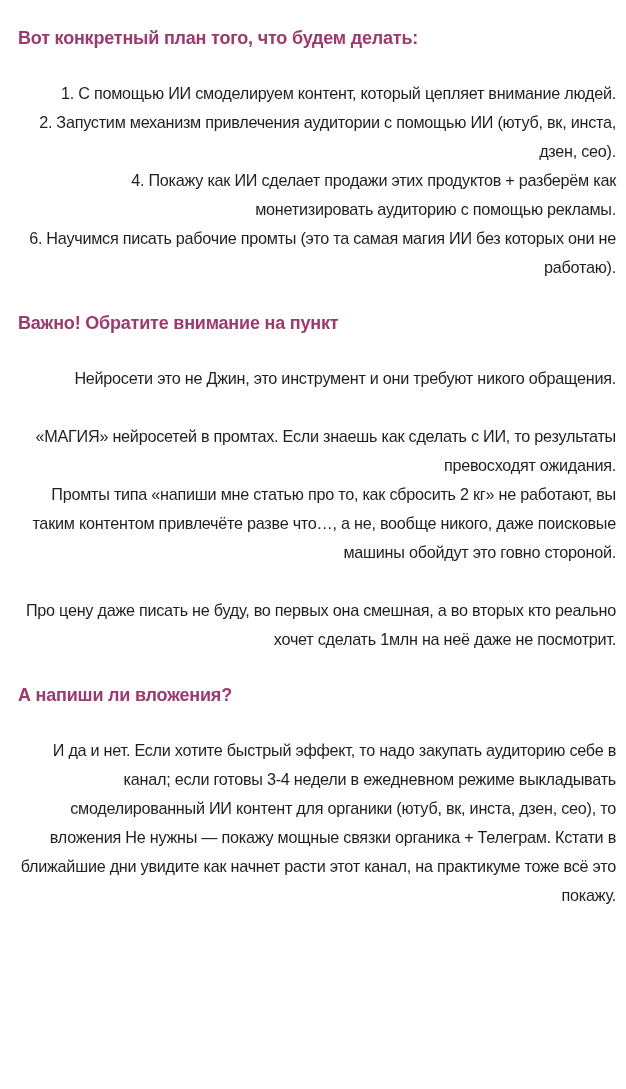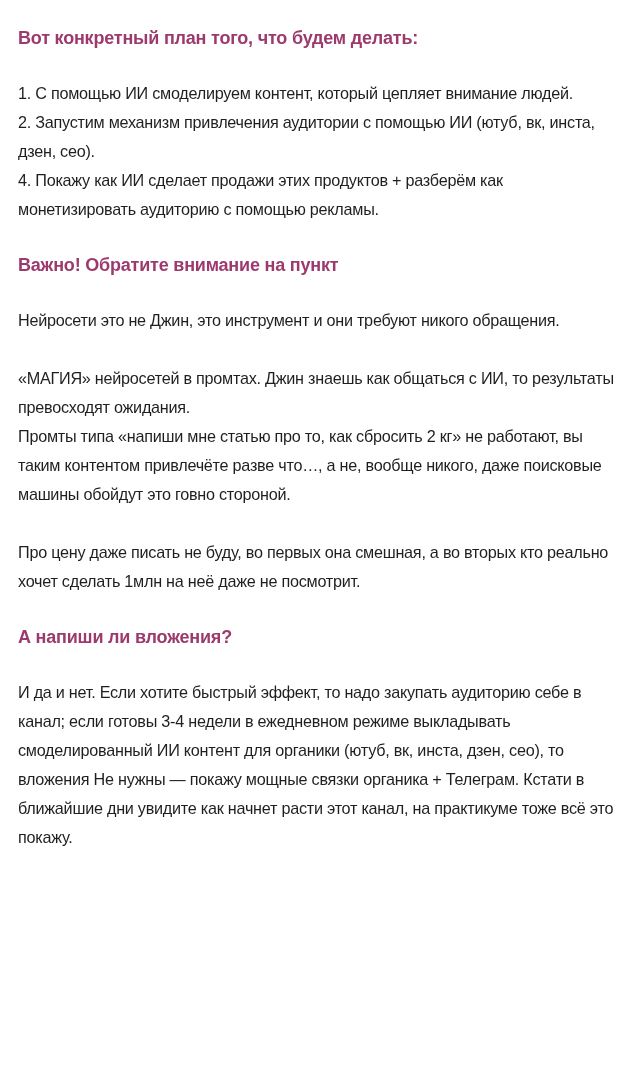--- a/index.html
+++ b/index.html
@@ -9,45 +9,47 @@
       color: #1f1f1f;
     }
     .article { padding: 24px 10px 0 18px; box-sizing: border-box; width: 626px; }
     h2 {
       margin: 0; font-size: 18px; font-weight: bold; color: #9c3a6d;
       line-height: 28px; letter-spacing: -0.2px;
     }
     p {
       margin: 0; font-size: 16.2px; line-height: 29px; letter-spacing: -0.25px;
       white-space: pre-line;
+      text-align: right;
     }
     .gap-h { height: 27px; }
     .gap-p { height: 29px; }
     .gap-s { height: 27px; }
   </style>
 </head>
 <body>
 
 <div class="article">
   <h2>Вот конкретный план того, что будем делать:</h2>
   <div class="gap-h"></div>
 
   <div>
     <p>1. С помощью ИИ смоделируем контент, который цепляет внимание людей.</p>
     <p>2. Запустим механизм привлечения аудитории с помощью ИИ (ютуб, вк, инста, дзен, сео).</p>
     <p>4. Покажу как ИИ сделает продажи этих продуктов + разберём как монетизировать аудиторию с помощью рекламы.</p>
+    <p>6. Научимся писать рабочие промты (это та самая магия ИИ без которых они не работаю).</p>
   </div>
 
   <div class="gap-s"></div>
   <h2>Важно! Обратите внимание на пункт</h2>
   <div class="gap-h"></div>
 
   <p>Нейросети это не Джин, это инструмент и они требуют никого обращения.</p>
   <div class="gap-p"></div>
-  <p>«МАГИЯ» нейросетей в промтах. Джин знаешь как общаться с ИИ, то результаты превосходят ожидания.</p>
+  <p>«МАГИЯ» нейросетей в промтах. Если знаешь как сделать с ИИ, то результаты превосходят ожидания.</p>
   <p>Промты типа «напиши мне статью про то, как сбросить 2 кг» не работают, вы таким контентом привлечёте разве что…, а не, вообще никого, даже поисковые машины обойдут это говно стороной.</p>
   <div class="gap-p"></div>
   <p>Про цену даже писать не буду, во первых она смешная, а во вторых кто реально хочет сделать 1млн на неё даже не посмотрит.</p>
 
   <div class="gap-s"></div>
   <h2>А напиши ли вложения?</h2>
   <div class="gap-h"></div>
 
   <p>И да и нет. Если хотите быстрый эффект, то надо закупать аудиторию себе в канал; если готовы 3-4 недели в ежедневном режиме выкладывать смоделированный ИИ контент для органики (ютуб, вк, инста, дзен, сео), то вложения Не нужны — покажу мощные связки органика + Телеграм. Кстати в ближайшие дни увидите как начнет расти этот канал, на практикуме тоже всё это покажу.</p>
 </div>

